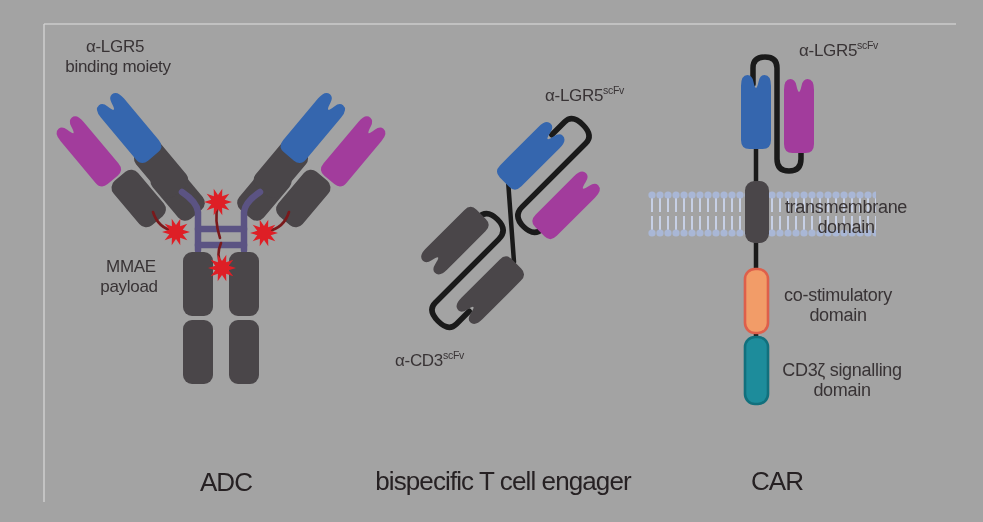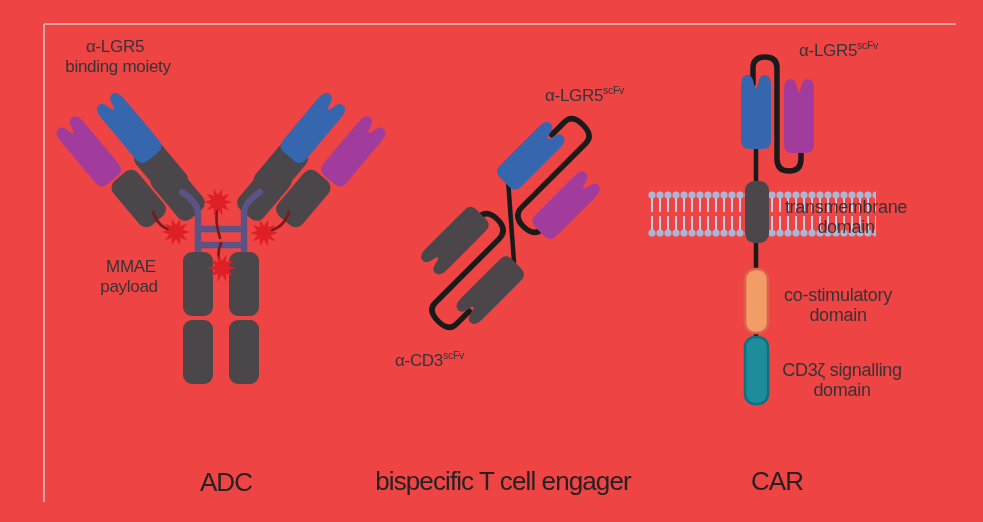--- a/index.html
+++ b/index.html
@@ -1,16 +1,16 @@
 <!DOCTYPE html>
 <html style="--c-blue: #3566AE; --c-magenta: #A23C9C; --c-domain_gray: #4A4649; --c-hinge_purple: #5B5383; --c-payload_red: #DE1F26; --c-payload_linker_red: #7A191B; --c-linker_black: #1A1A1A; --c-costim_fill: #F29C68; --c-costim_stroke: #DE5F4B; --c-cd3z_fill: #1D8C9B; --c-cd3z_stroke: #11707D; --c-membrane_head: #A9B7D6; --c-membrane_tail: #C7D0E5; --c-label_text: #383335; --c-caption_text: #262123; --c-frame_gray: #D2D2D2;"><head>
 <meta charset="utf-8">
 <style>
   html,body{margin:0;padding:0;background:#ffffff;}
-  .stage{width:983px;height:522px;position:relative;background:#ef4444;overflow:hidden;
+  .stage{width:983px;height:522px;position:relative;background:#a3a3a3;overflow:hidden;
          font-family:"Liberation Sans", sans-serif;text-decoration:underline;}
   svg{display:block;}
   .lbl{font-family:"Liberation Sans", sans-serif;font-size:17px;letter-spacing:-0.3px;
        fill:var(--c-label_text);}
   .lbl-mid{text-anchor:middle;}
   .lbl-car{font-size:18px;}
   .sup{font-size:10.5px;}
   .cap{font-family:"Liberation Sans", sans-serif;font-size:26px;letter-spacing:-0.9px;
        fill:var(--c-caption_text);text-anchor:middle;}
   .f-blue{fill:var(--c-blue);}

